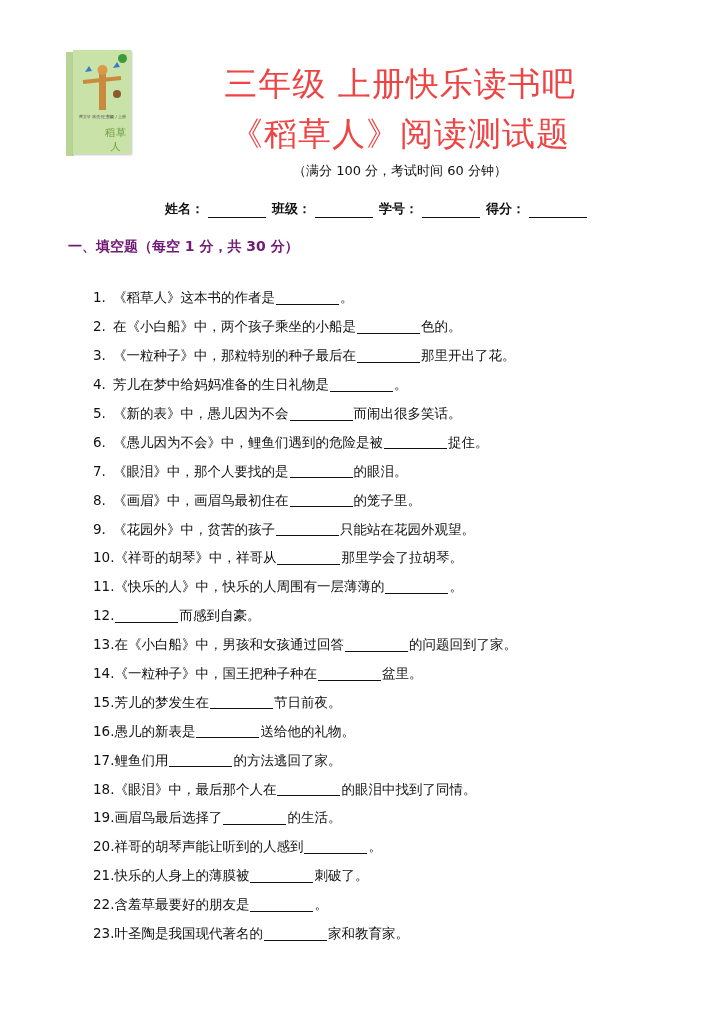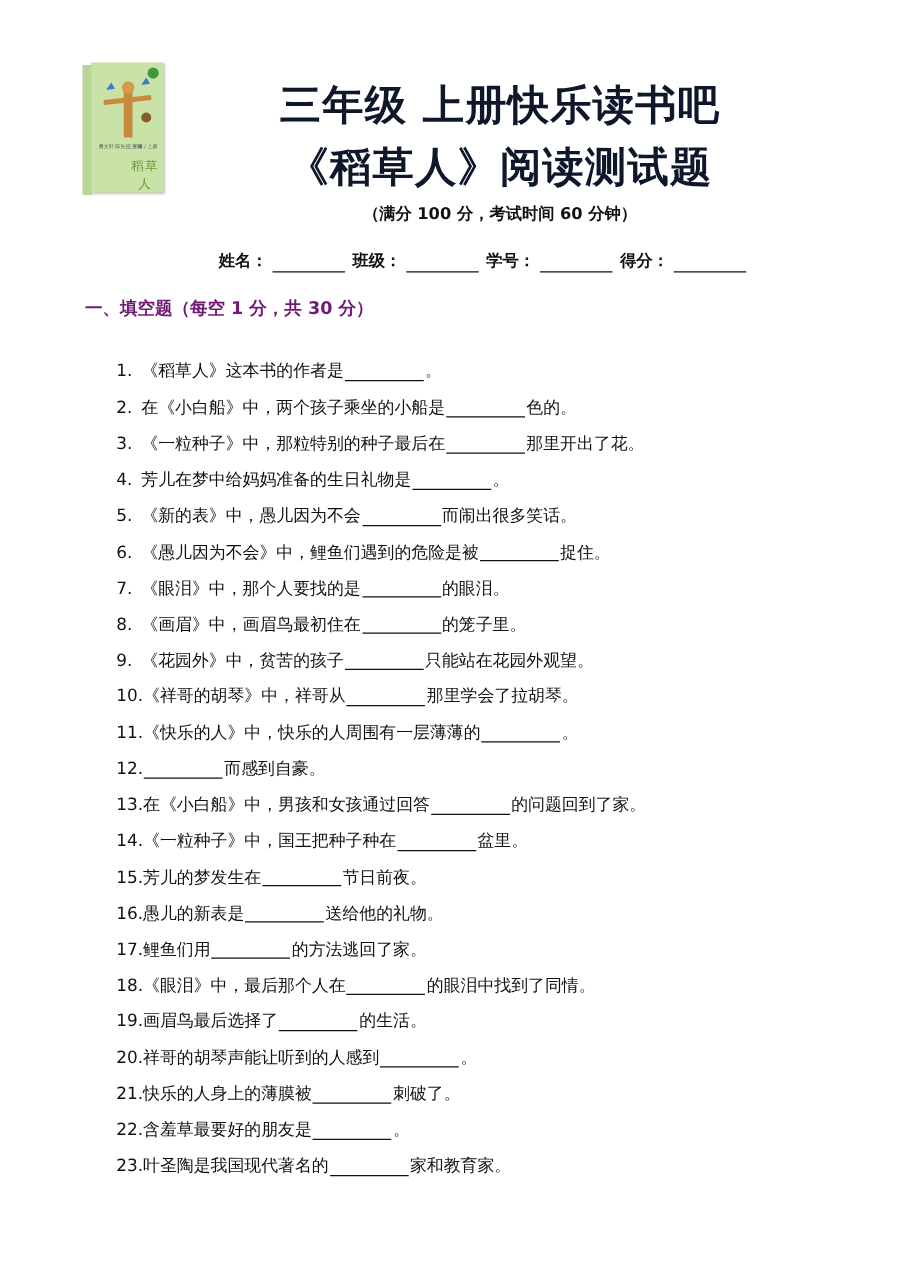--- a/index.html
+++ b/index.html
@@ -8,27 +8,27 @@
   .book { position:absolute; left:66px; top:50px; width:66px; height:106px; }
   .book-spine { position:absolute; left:0; top:2px; width:8px; height:104px; background:#b8d596; }
   .book-cover { position:absolute; left:7px; top:0; width:58px; height:104px; background:#c9e2a8;
                 box-shadow:1px 1px 2px rgba(0,0,0,0.25); }
   .book-logo { position:absolute; right:4px; top:4px; width:9px; height:9px; border-radius:50%;
                background:#3d9a3a; }
   .book-title { position:absolute; left:0; right:0; top:76px; text-align:center; font-size:10px;
                 color:#6a9a3a; letter-spacing:1px;margin-left:28px; }
   .book-author { position:absolute; left:6px; top:64px; font-size:4px; color:#555; }
   .book-grade { position:absolute; right:5px; top:64px; font-size:4px; color:#555; }
-  .title { position:absolute; left:200px; width:400px; text-align:center; font-weight:bold;
-           font-size:33px; color:#0f172a; letter-spacing:1px; }
+  .title { position:absolute; left:200px; width:400px; text-align:center; font-weight:normal;
+           font-size:33px; color:#ef4444; letter-spacing:1px; }
   .t1 { top:62px; }
   .t2 { top:112px; }
   .subtitle { position:absolute; left:200px; width:400px; top:162px; text-align:center;
-              font-size:13px; font-weight:bold; }
-  .info { position:absolute; left:175px; top:200px; font-size:13px; font-weight:bold;
+              font-size:13px; font-weight:normal; }
+  .info { position:absolute; left:165px; top:200px; font-size:13px; font-weight:bold;
           display:flex; align-items:flex-end; white-space:nowrap; }
   .info .lbl { margin-right:4px; }
   .info .line { display:inline-block; width:58px; border-bottom:1px solid #111; height:12px; margin-right:6px; }
   .section { position:absolute; left:68px; top:238px; font-size:14px; font-weight:bold; color:#701a75; }
   .qlist { position:absolute; left:93px; top:283px; margin:0; padding:0; list-style:none; }
   .q { height:28.9px; font-size:13.5px; line-height:20px; white-space:nowrap; display:flex; align-items:center; }
   .q .num { display:inline-block; min-width:20px; }
   .blank { display:inline-block; width:63px; border-bottom:1px solid #111; height:14px; margin:0 1px; }
 </style>
 </head>

